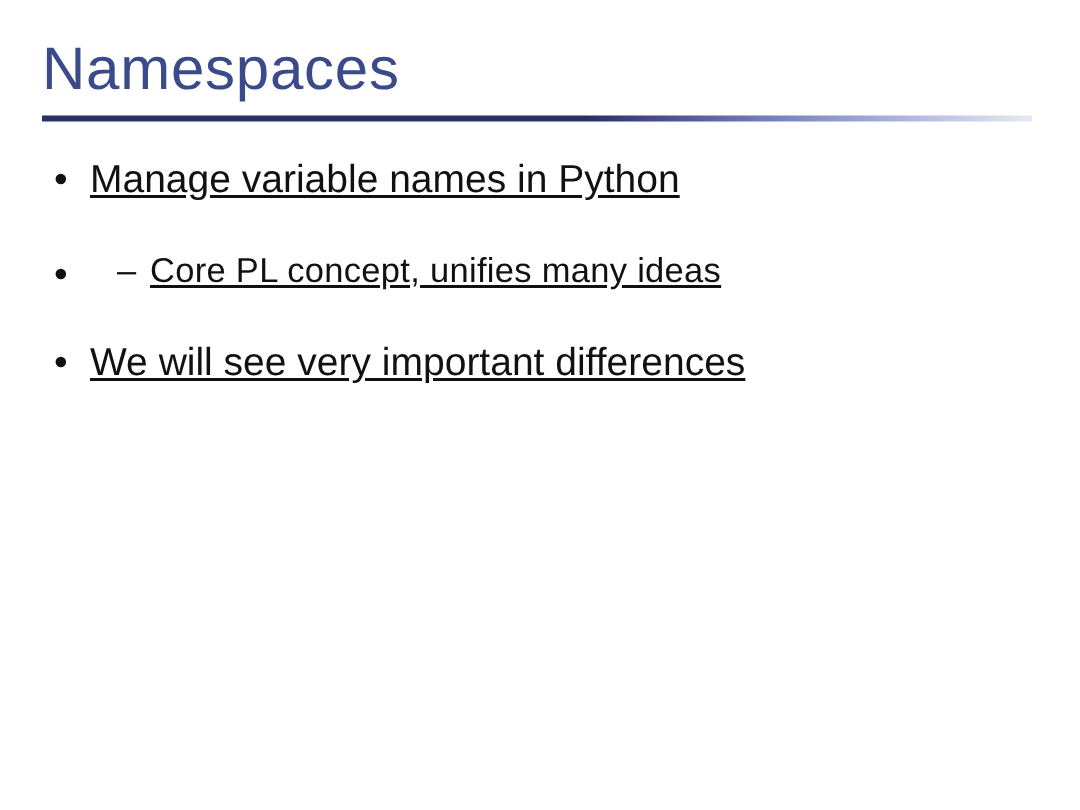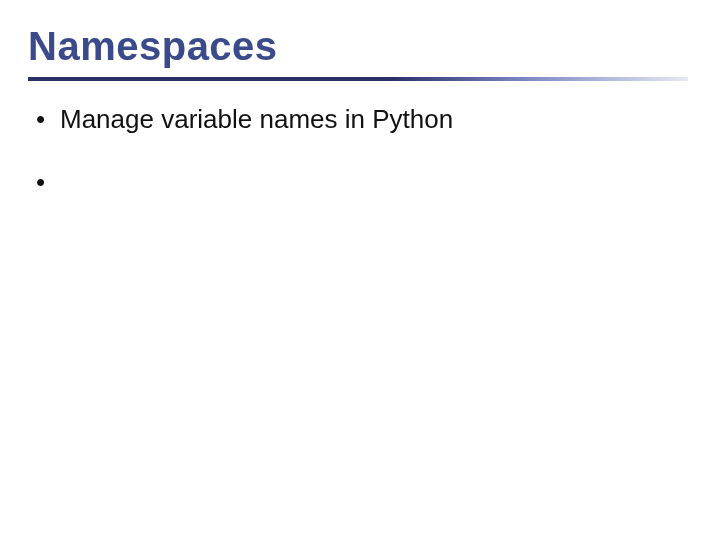--- a/index.html
+++ b/index.html
@@ -16,40 +16,41 @@
     box-sizing: border-box;
     width: 720px;
     height: 540px;
     padding: 24px 28px 0 28px;
   }
   .title {
     font-size: 40px;
     color: #3a4a8a;
     letter-spacing: 0.5px;
     margin: 0 0 8px 0;
-    font-weight: 700;
+    font-weight: 400;
   }
   .rule {
     height: 4px;
     width: 660px;
     background: linear-gradient(to right, #2a2f6a 0%, #2a2f6a 55%, #7a86c2 75%, #e6e9f5 100%);
     margin-bottom: 22px;
   }
   ul.top {
     list-style: none;
     margin: 0;
     padding: 0 0 0 6px;
   }
   ul.top > li {
     position: relative;
     padding-left: 26px;
     font-size: 26px;
     line-height: 1.25;
     margin-bottom: 30px;
     color: #111111;
+    text-decoration: underline;
   }
   ul.top > li::before {
     content: "•";
     position: absolute;
     left: 2px;
     top: 0;
     font-size: 26px;
     color: #111111;
   }
   ul.sub {
@@ -79,15 +80,23 @@
 
 <div class="slide">
   <h1 class="title">Namespaces</h1>
   <div class="rule"></div>
 
   <ul class="top">
     <li>
       <span>Manage variable names in Python</span>
     </li>
     <li>
+      <ul class="sub">
+        <li>
+          <span>Core PL concept, unifies many ideas</span>
+        </li>
+      </ul>
+    </li>
+    <li>
+      <span>We will see very important differences</span>
     </li>
   </ul>
 </div>
 
 </body></html>

